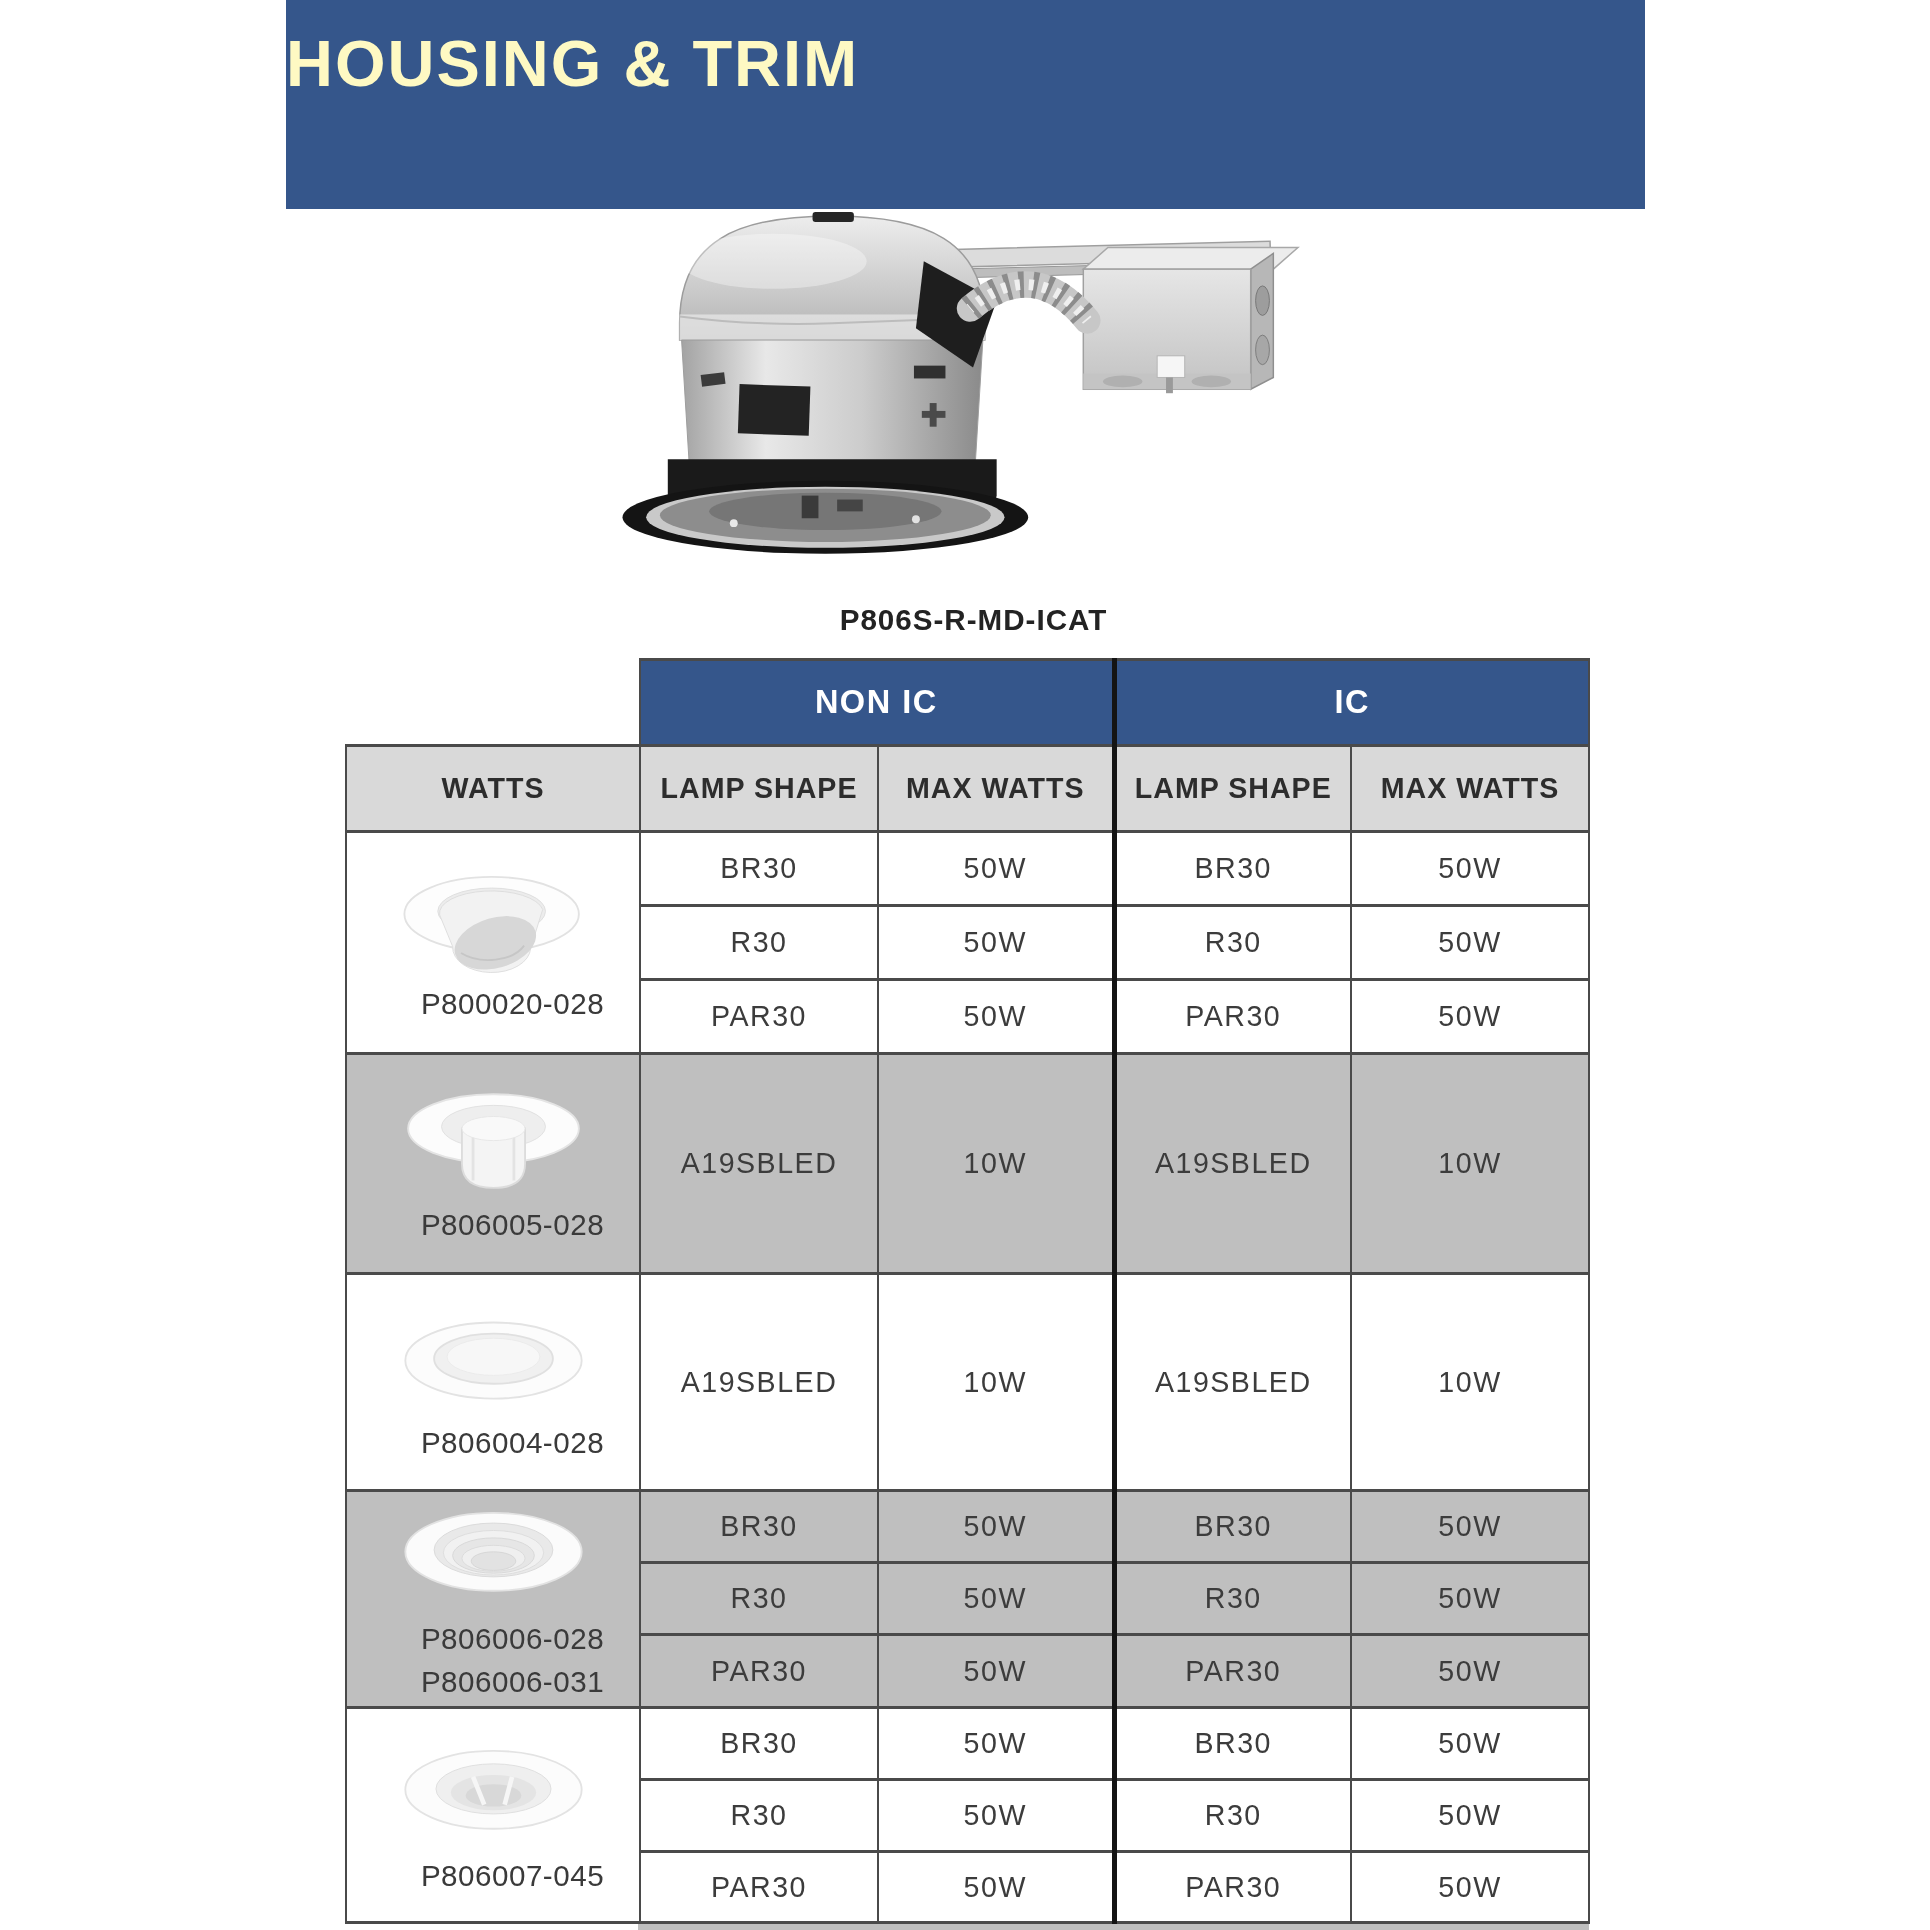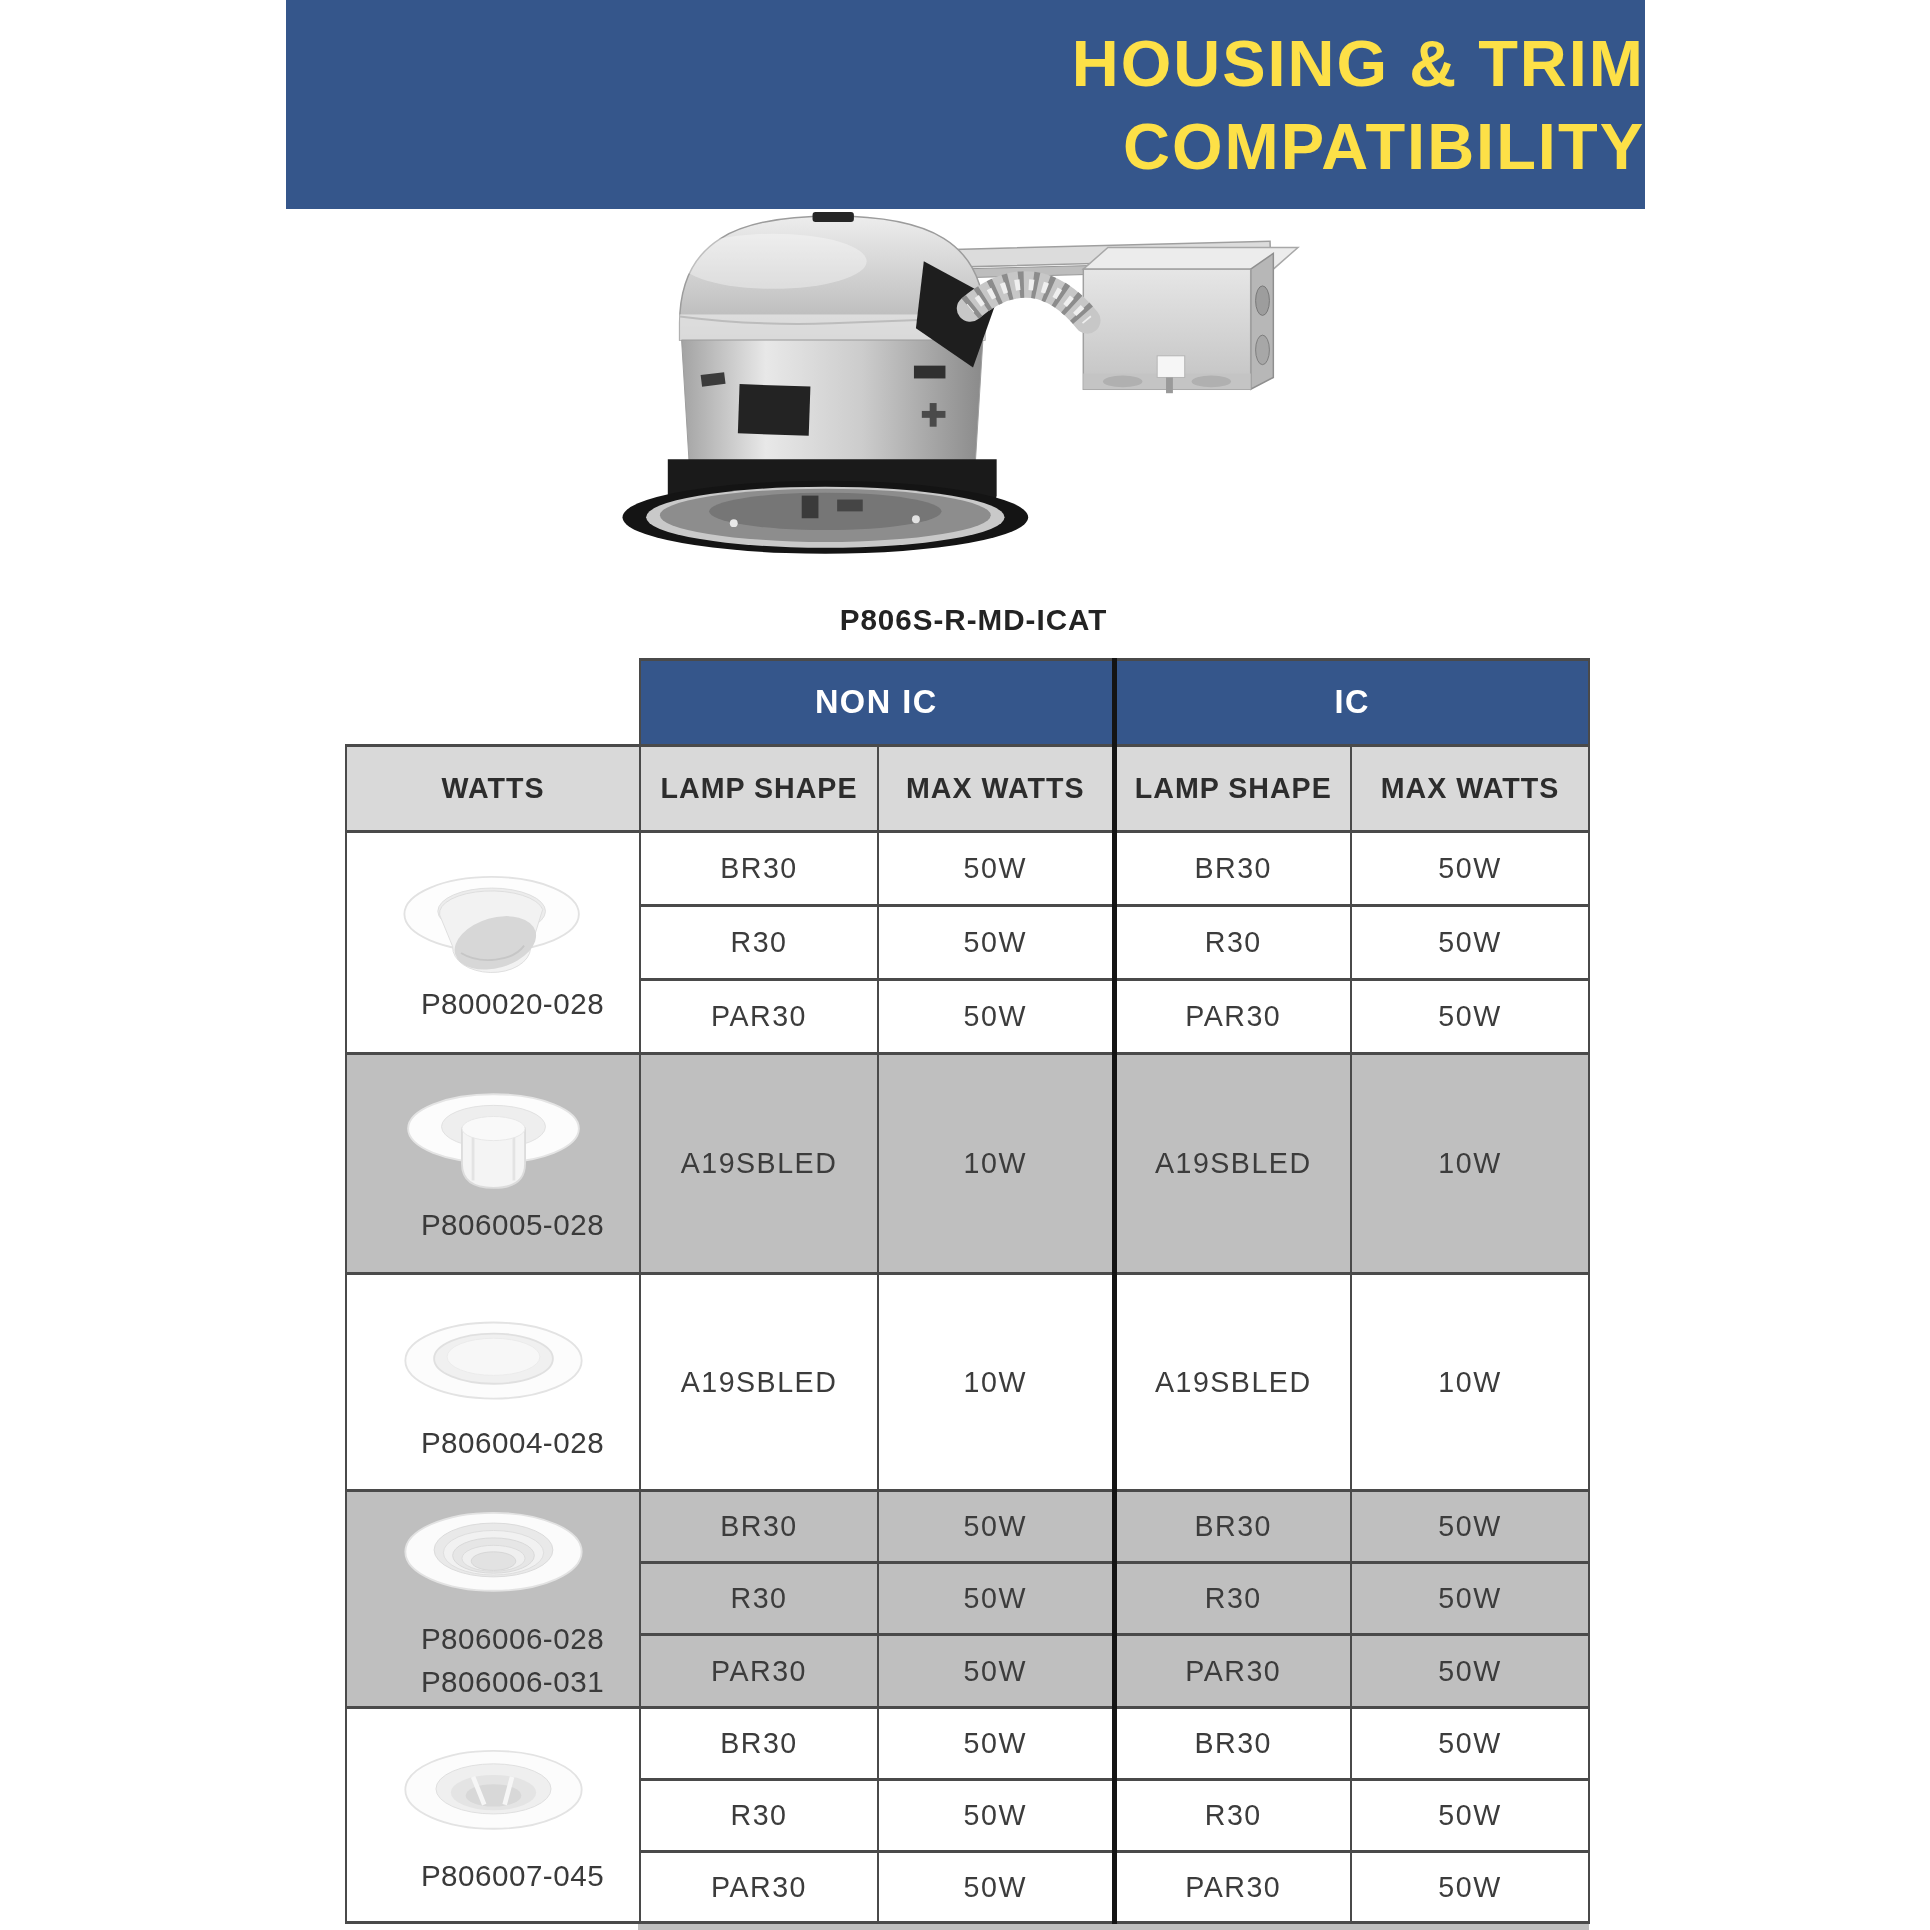--- a/index.html
+++ b/index.html
@@ -3,21 +3,21 @@
 <meta charset="utf-8">
 <style>
   html,body{margin:0;padding:0;}
   body{
     width:1931px;height:1931px;position:relative;background:#ffffff;
     font-family:"Liberation Sans", sans-serif;overflow:hidden;
   }
   
   .banner{
     position:absolute;left:286px;top:0;width:1359px;height:209px;
-    background:#35568B;color:#fde047;text-align:right;
+    background:#35568B;color:#fef9c3;text-align:left;
   }
   .banner .t{
     font-weight:bold;font-size:65px;line-height:83px;letter-spacing:2px;
   }
   .banner .pad{height:21.7px;}
   
   .housing{position:absolute;left:591px;top:210px;width:768px;height:394px;}
   .product-code{
     position:absolute;left:0;top:603px;width:1931px;text-align:center;
     font-weight:bold;font-size:29.6px;letter-spacing:1px;color:#232323;margin-left:8px;
@@ -57,21 +57,20 @@
     position:absolute;left:638px;top:1924px;width:951px;height:6.9px;
     background:#BFBFBF;
   }
 </style>
 </head>
 <body>
 
 <div class="banner">
   <div class="pad"></div>
   <div class="t">HOUSING &amp; TRIM</div>
-  <div class="t">COMPATIBILITY</div>
 </div>
 
 <svg class="housing" viewBox="0 0 780 400">
   <defs>
     <linearGradient id="gDome" x1="0" y1="0" x2="0" y2="1">
       <stop offset="0" stop-color="#ededed"></stop>
         <stop offset="1" stop-color="#b3b3b3"></stop>
     </linearGradient>
     <linearGradient id="gBody" x1="0" y1="0" x2="1" y2="0">
       <stop offset="0" stop-color="#a3a3a3"></stop>

